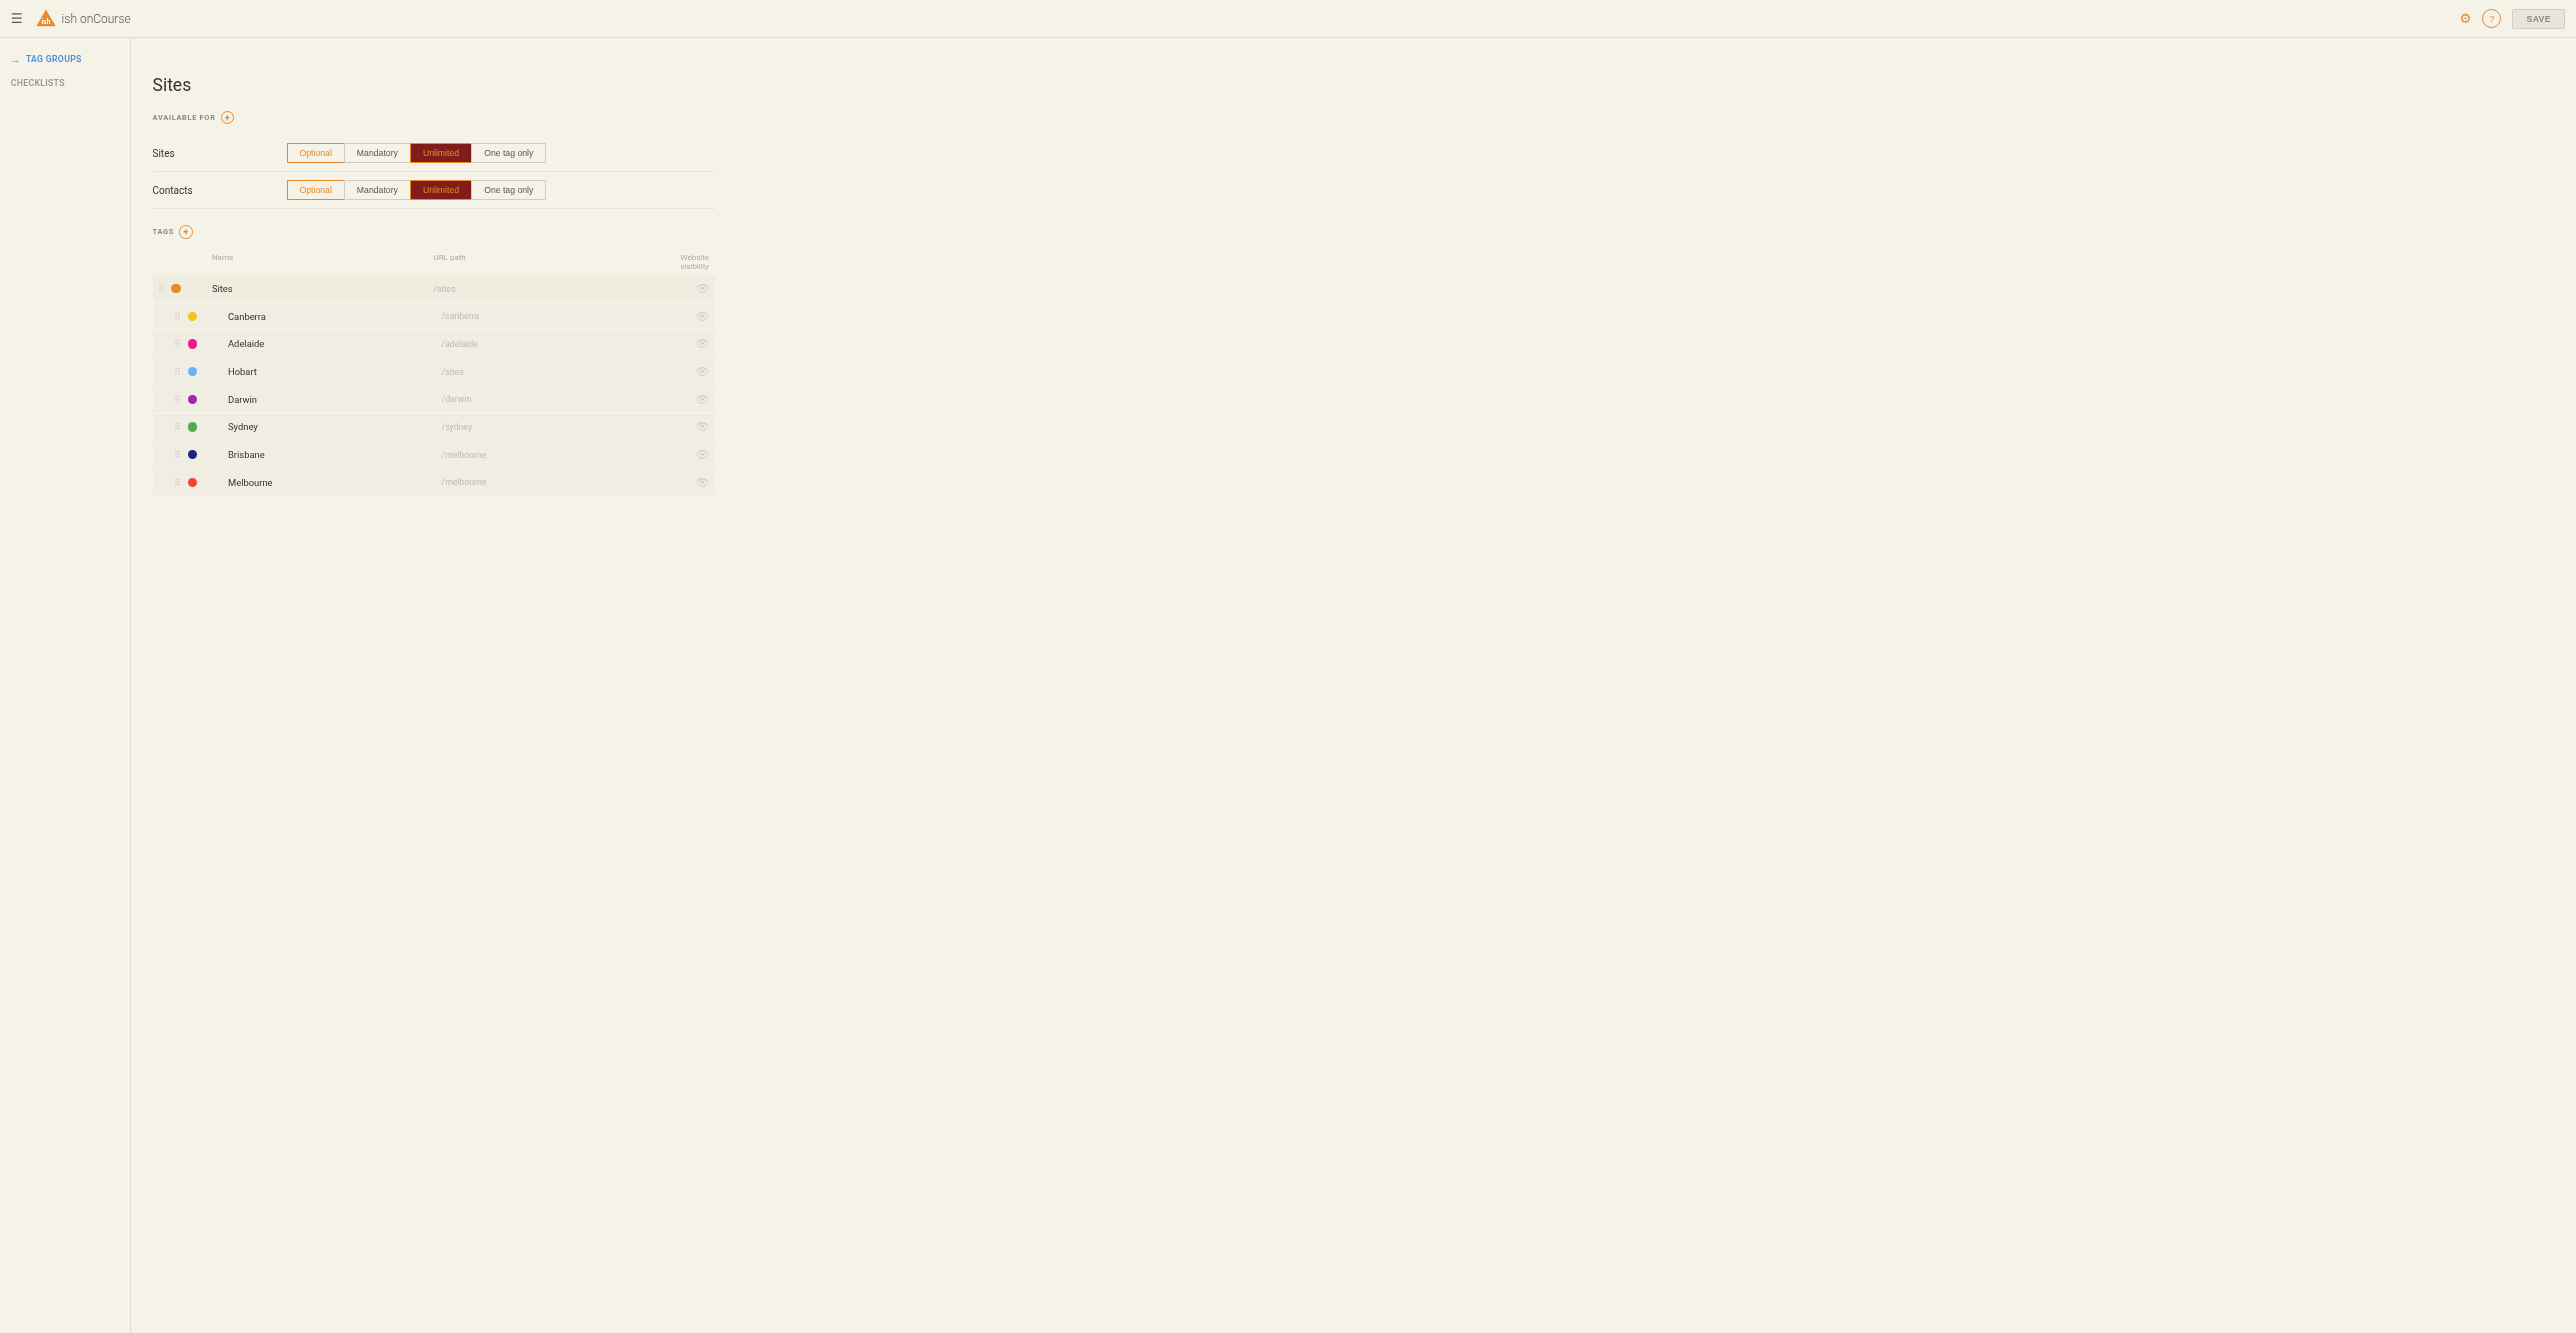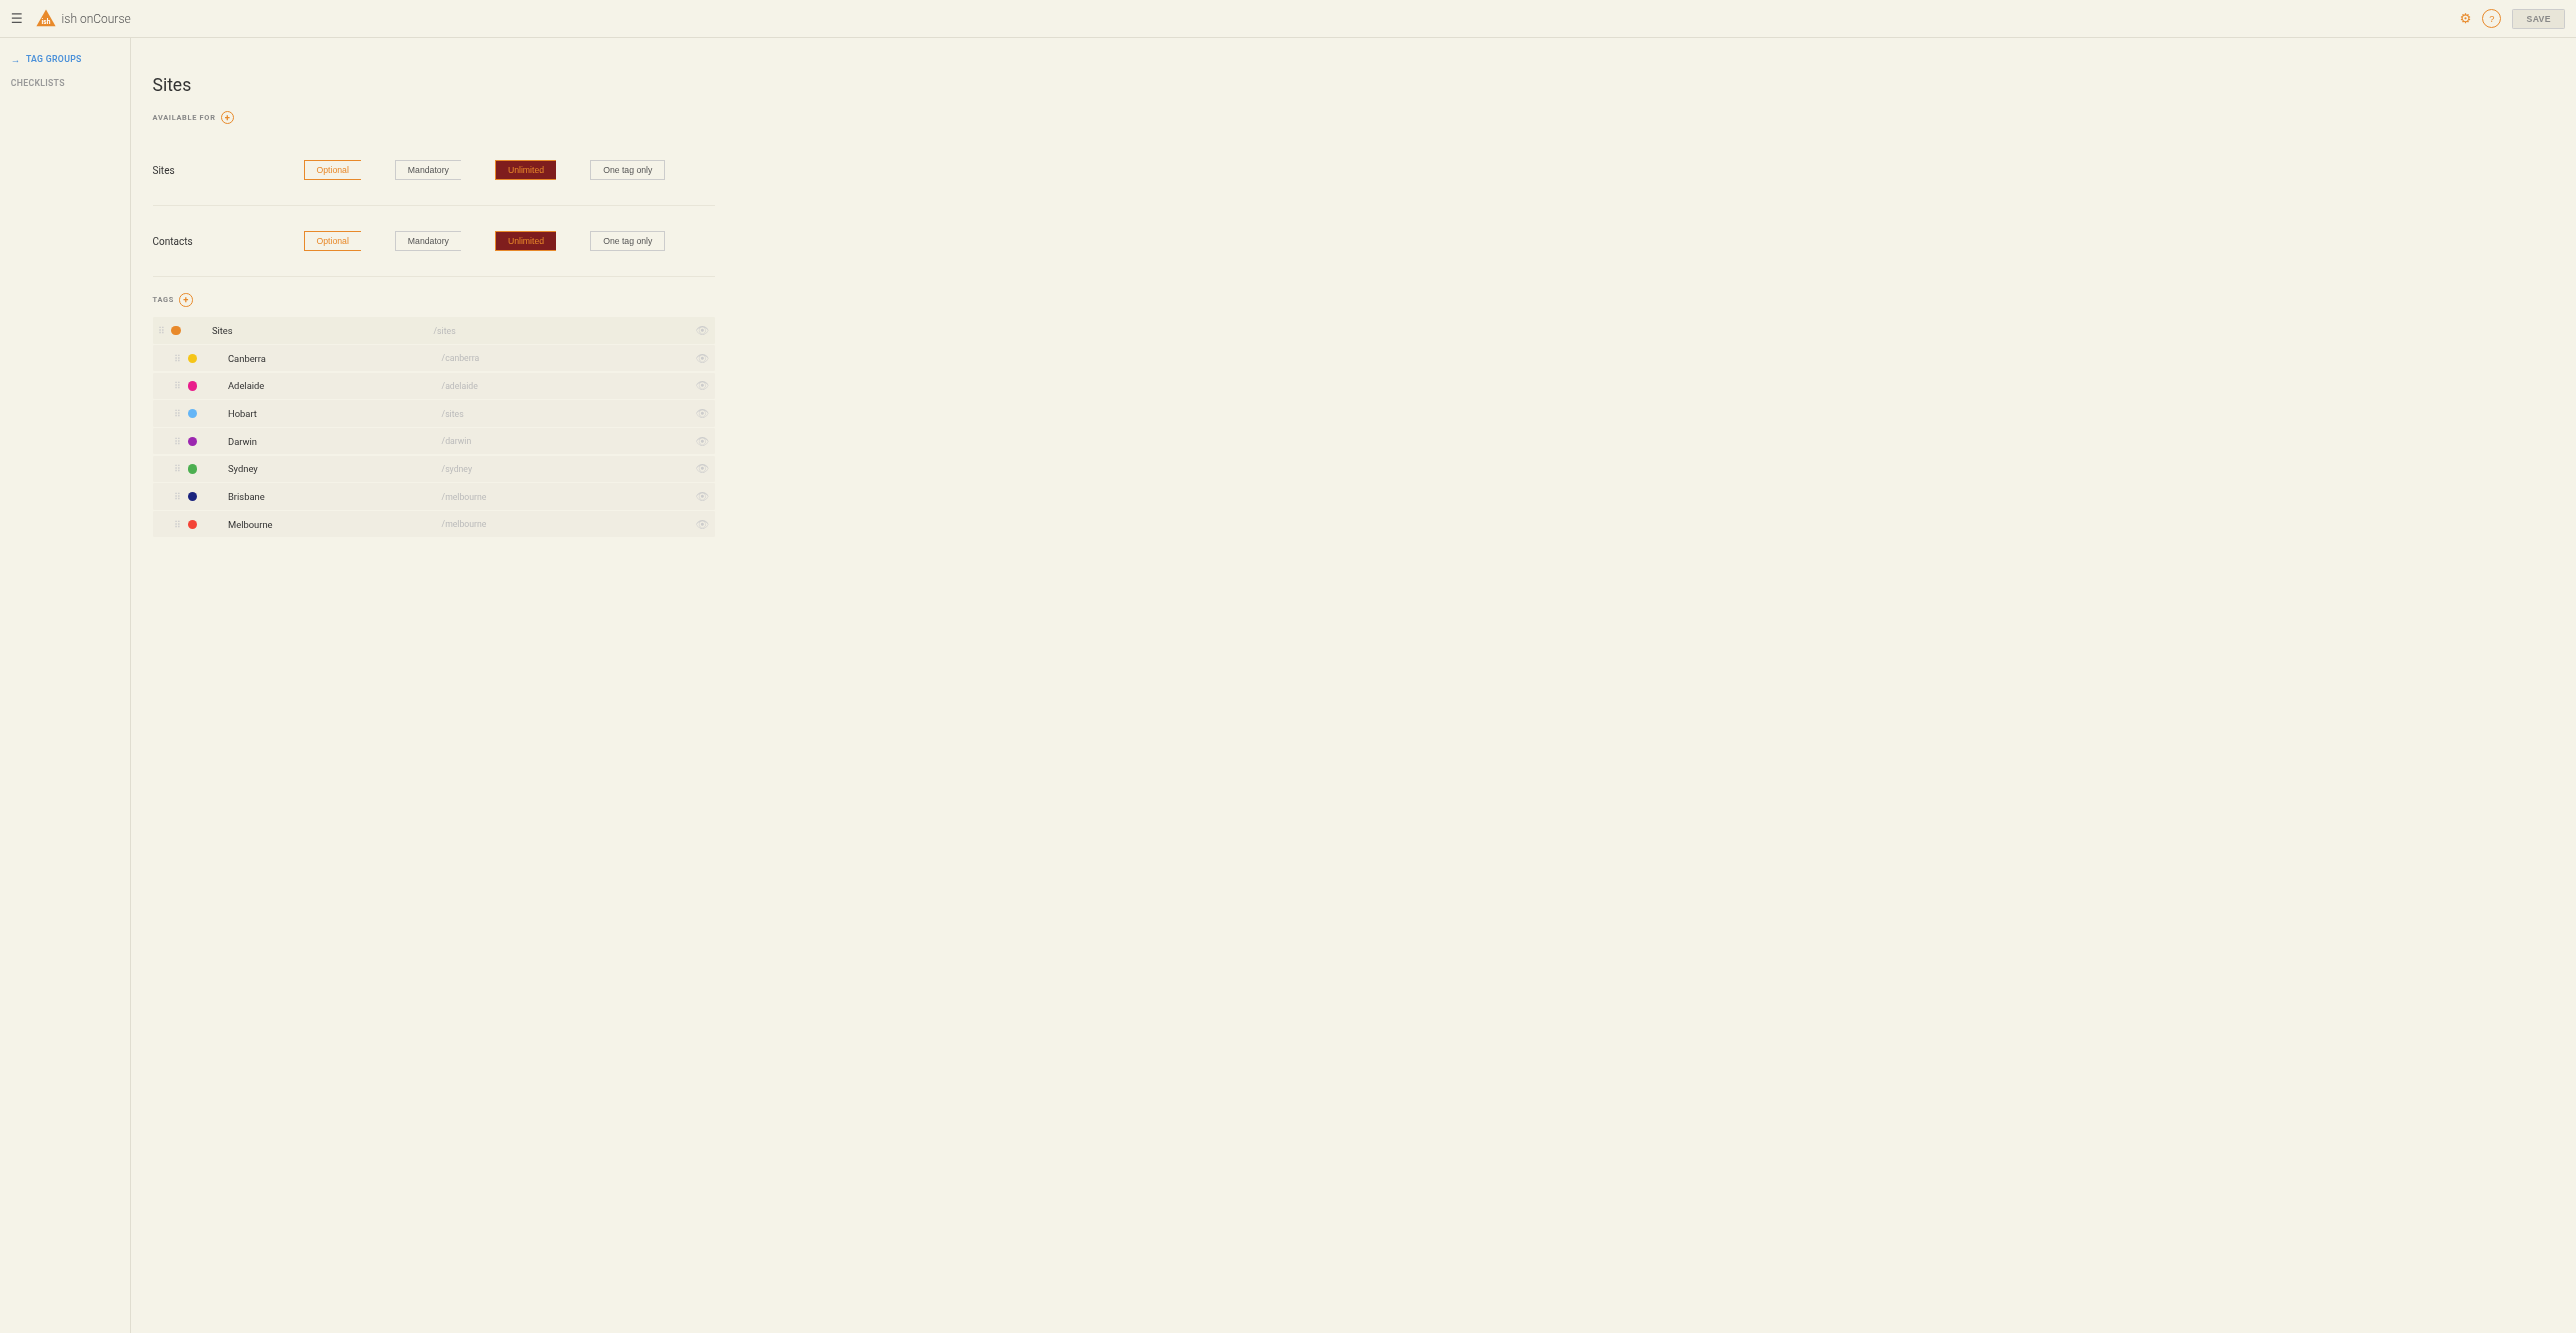--- a/index.html
+++ b/index.html
@@ -166,21 +166,21 @@
       display: flex;
       gap: 0;
     }
     .toggle-btn {
       padding: 4px 12px;
       font-size: 8.7px;
       border: 0.7px solid #ccc;
       background: #f5f3e8;
       cursor: pointer;
       color: #555;
-      margin: 17px;
+      margin: 0;
     }
     .toggle-btn:not(:last-child) {
       border-right: none;
     }
     .toggle-btn.active-orange {
       border-color: #e8892a;
       color: #e8892a;
       background: #f5f3e8;
     }
     .toggle-btn.active-solid {
@@ -319,20 +319,26 @@
     </div>
 
     <div class="tags-section">
       <div class="section-header">
         <span>TAGS</span>
         <div class="add-circle">+</div>
       </div>
 
       <div class="tags-table">
 
+        <div class="tags-table-header">
+          <div></div>
+          <div>Name</div>
+          <div>URL path</div>
+          <div style="text-align:right;">Website visibility</div>
+        </div>
 
         <div class="tag-row">
           <div class="tag-row-drag">
             <span class="drag-handle">⠿</span>
             <div class="color-dot" style="background:#e8892a;"></div>
           </div>
           <span class="tag-name">Sites</span>
           <span class="url-path">/sites</span>
           <div class="visibility-icon">👁</div>
         </div>

